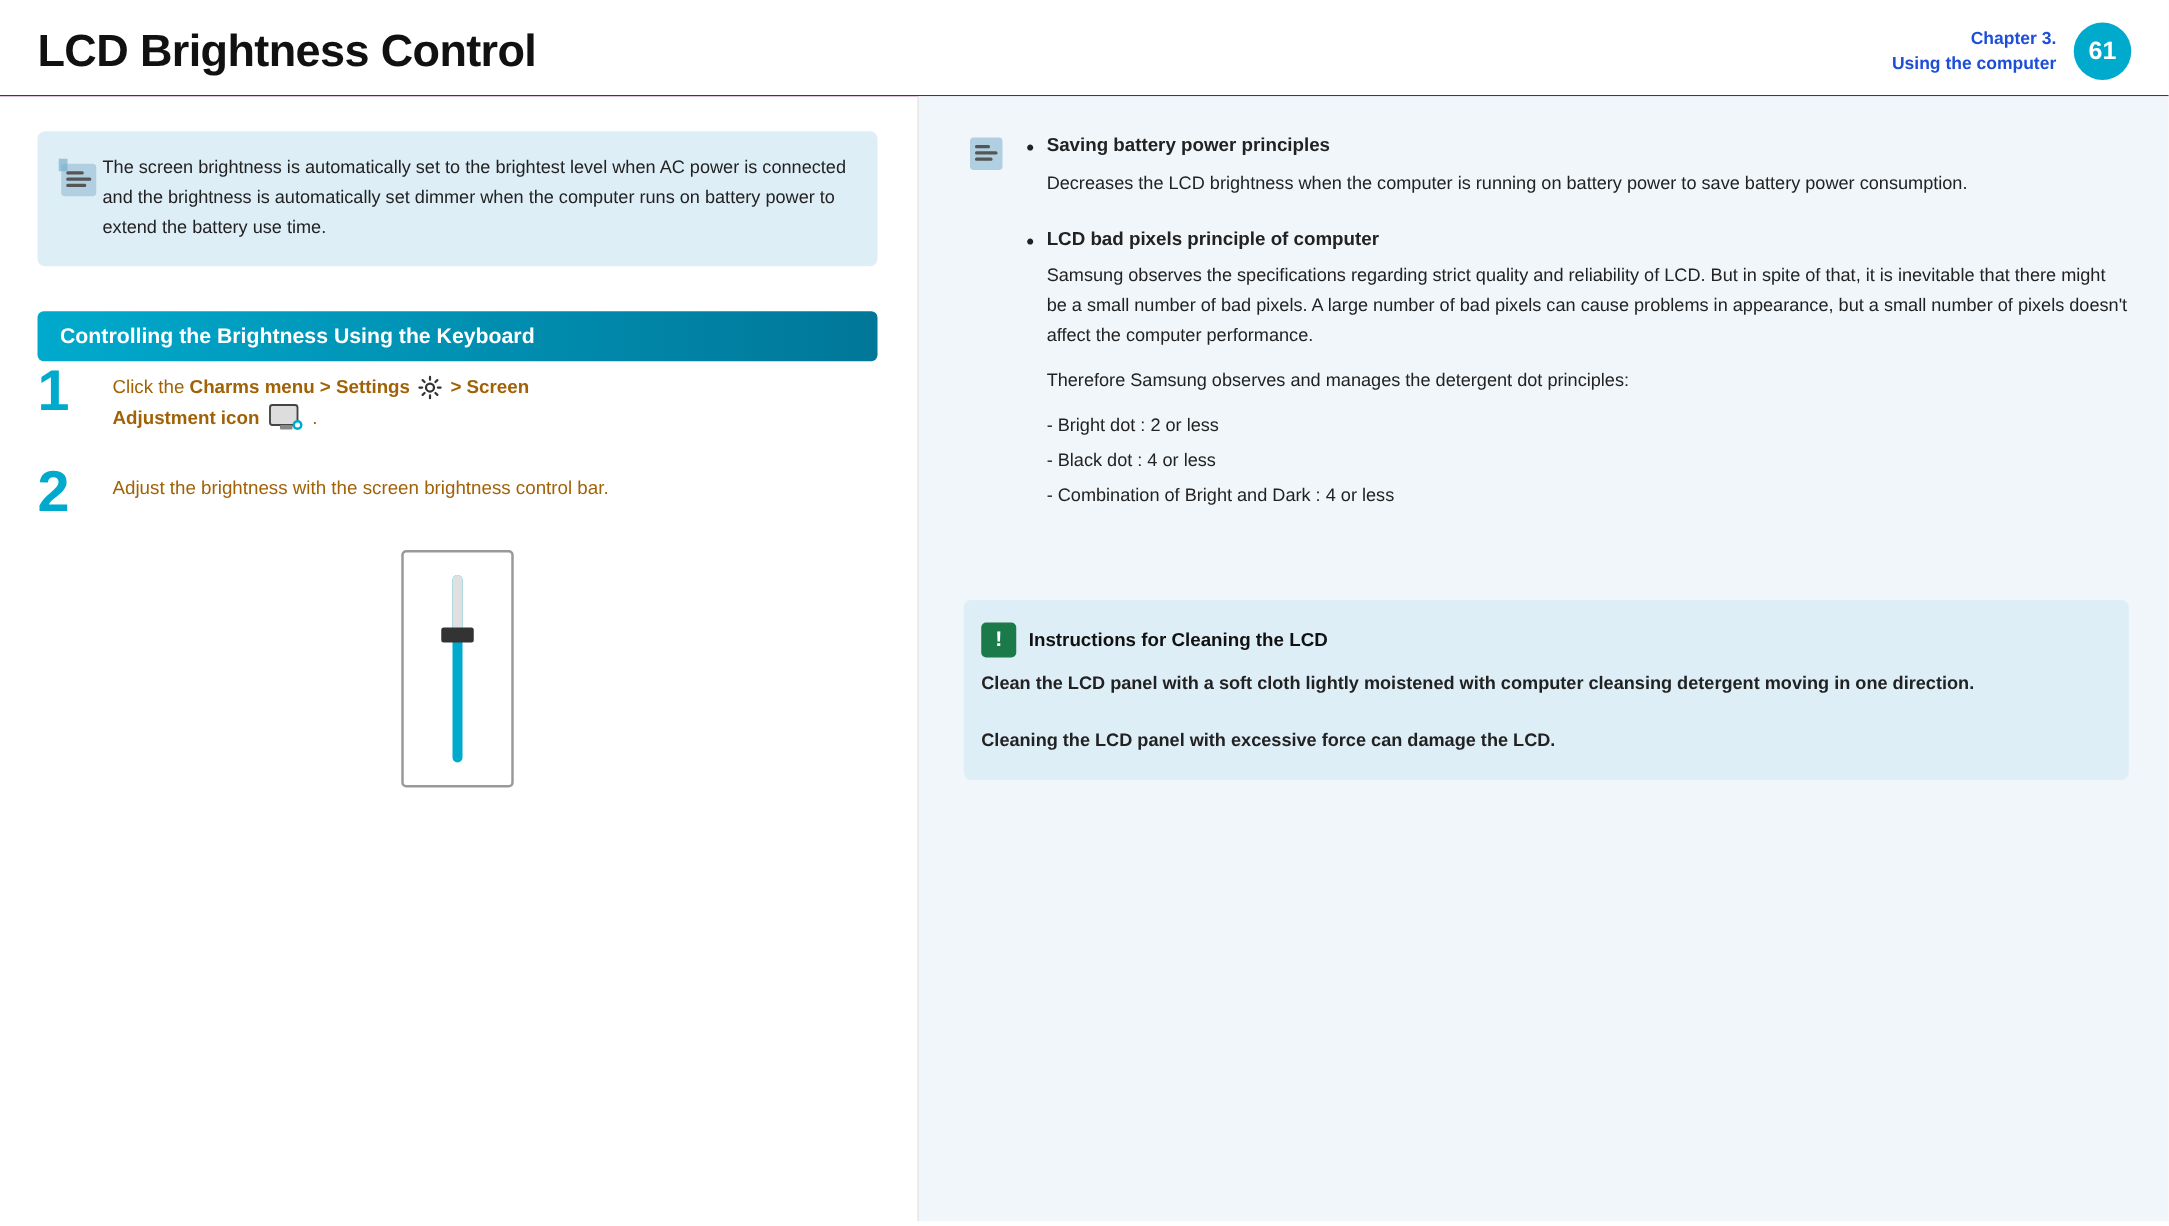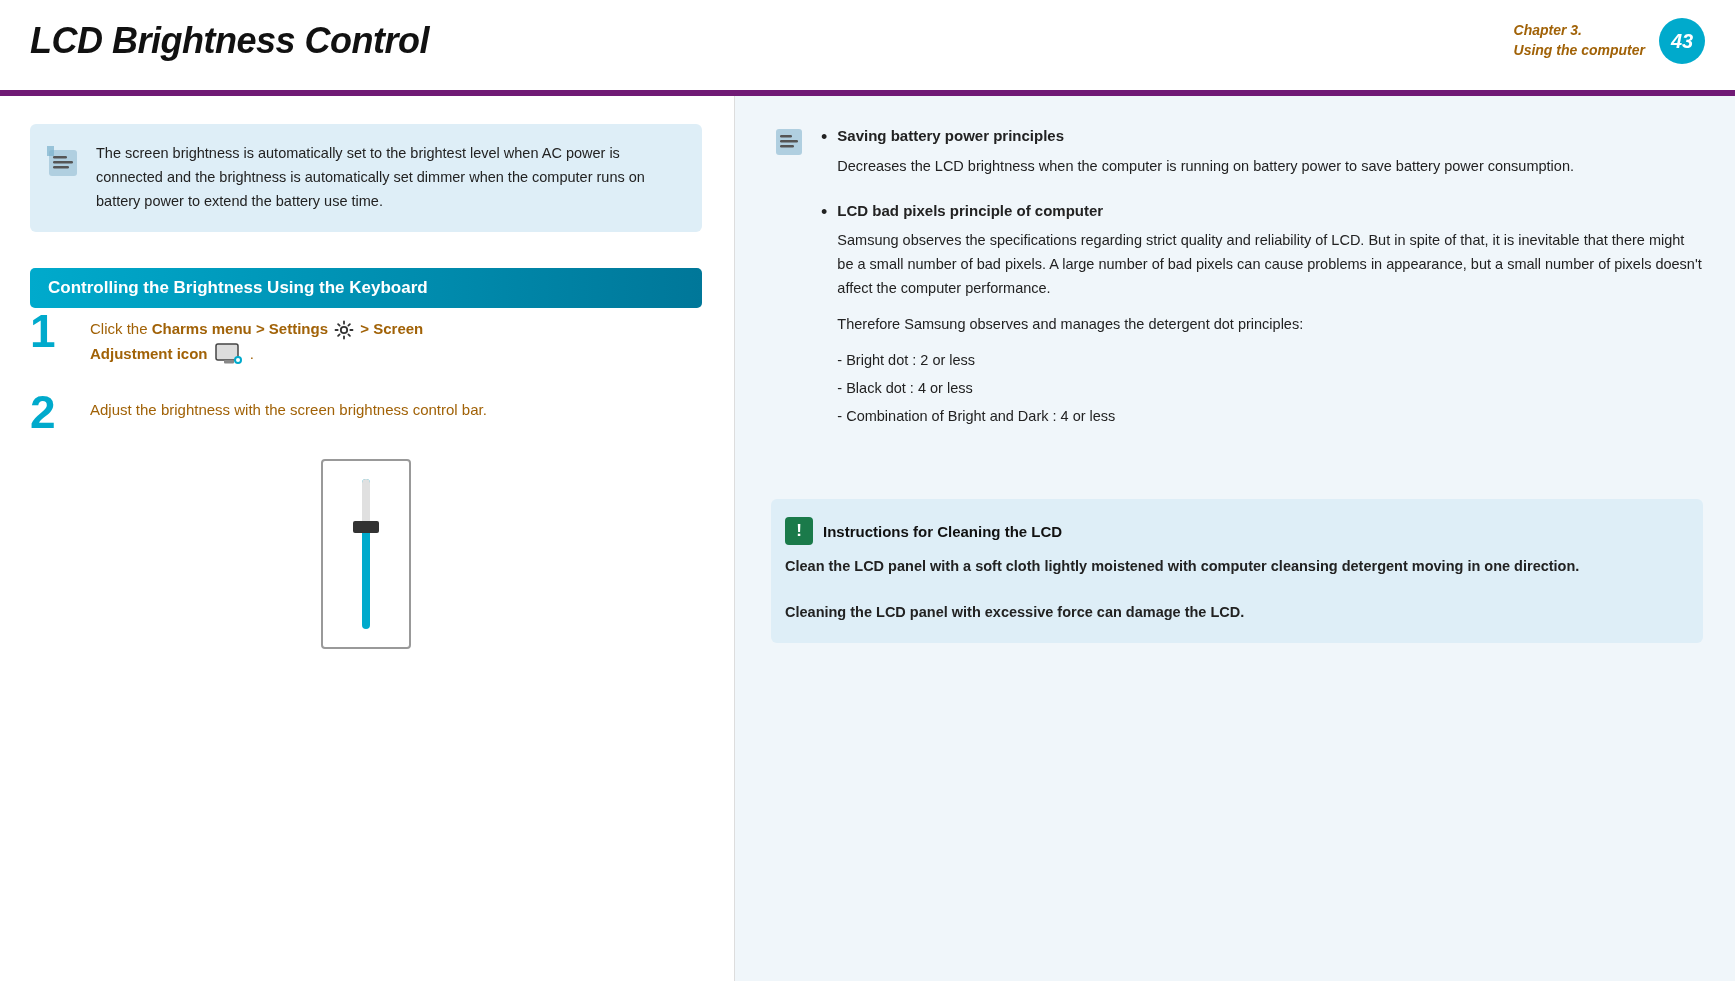--- a/index.html
+++ b/index.html
@@ -10,39 +10,39 @@
       color: #222;
       width: 1735px;
       min-height: 981px;
     }
 
     
     .header {
       display: flex;
       align-items: center;
       justify-content: space-between;
-      padding: 18px 30px 26px 30px;
-      border-bottom: 6px solid #701a75;
-      font-style: italic;
+      padding: 18px 30px 12px 30px;
+      border-bottom: 1px solid #701a75;
     }
     .header-title {
       font-size: 36px;
       font-weight: 900;
       color: #111;
       letter-spacing: -0.5px;
     }
     .header-right {
       display: flex;
       align-items: center;
       gap: 14px;
     }
     .chapter-label {
+      text-align: right;
       font-size: 14px;
       font-weight: 700;
-      color: #a16207;
+      color: #1d4ed8;
       line-height: 1.4;
     }
     .page-badge {
       background: #00aacc;
       color: #fff;
       font-size: 20px;
       font-weight: 900;
       border-radius: 50%;
       width: 46px;
       height: 46px;
@@ -72,21 +72,20 @@
       background: #f0f6fa;
     }
 
     
     .info-box {
       background: #deeef7;
       border-radius: 6px;
       padding: 18px 20px 18px 14px;
       display: flex;
       align-items: flex-start;
-      gap: 14px;
       margin-bottom: 36px;
     }
     .info-box .icon-wrap {
       flex-shrink: 0;
       margin-top: 2px;
     }
     .note-icon {
       width: 38px;
       height: 38px;
     }
@@ -272,21 +271,21 @@
 </head>
 <body>
 
 <div class="header">
   <div class="header-title">LCD Brightness Control</div>
   <div class="header-right">
     <div class="chapter-label">
       <span style="white-space:pre-line;">Chapter 3.
 Using the computer</span>
     </div>
-    <div class="page-badge">43</div>
+    <div class="page-badge">61</div>
   </div>
 </div>
 
 <div class="main-content">
 
   <div class="left-col">
 
     <div class="info-box">
       <div class="icon-wrap">
         

